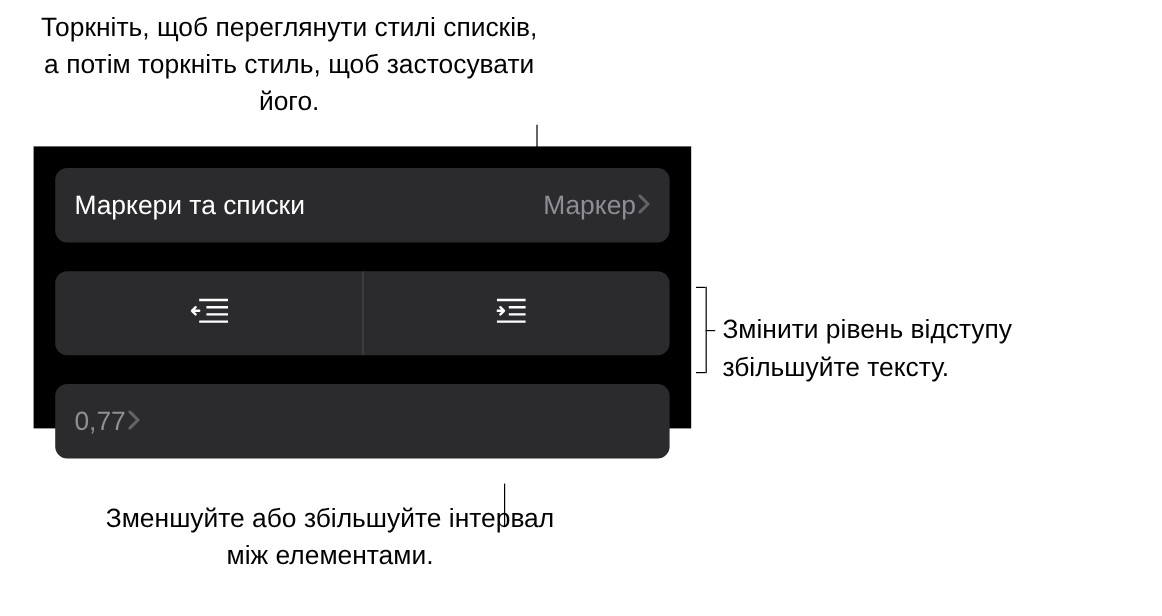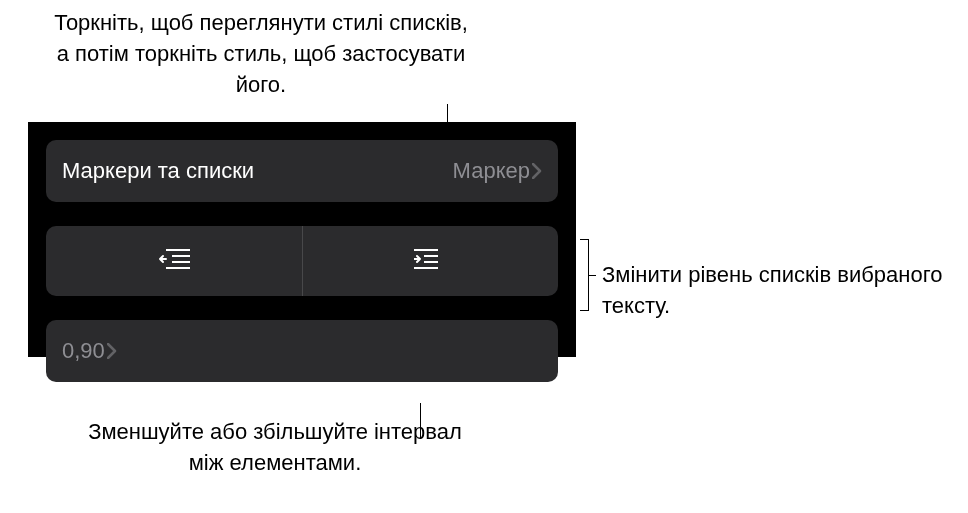--- a/index.html
+++ b/index.html
@@ -16,21 +16,21 @@
     }
     .callout {
       position: absolute;
       font-size: 22px;
       line-height: 1.4;
       color: #000;
       text-align: center;
     }
     .callout-top {
       top: 8px;
-      left: 46px;
+      left: 26px;
       width: 430px;
     }
     .callout-right {
       top: 260px;
       left: 602px;
       width: 350px;
       text-align: left;
     }
     .callout-bottom {
       top: 417px;
@@ -192,32 +192,32 @@
           <line x1="10" y1="9" x2="24" y2="9" stroke="#fff" stroke-width="2"></line>
           <line x1="10" y1="15" x2="24" y2="15" stroke="#fff" stroke-width="2"></line>
           <line x1="0" y1="21" x2="24" y2="21" stroke="#fff" stroke-width="2"></line>
           <path d="M0 12 L6 12 M3 9 L6 12 L3 15" stroke="#fff" stroke-width="2" fill="none" stroke-linecap="round" stroke-linejoin="round"></path>
         </svg>
       </span>
     </div>
   </div>
 
   <div class="row">
-    <span class="row-value">0,90</span>
+    <span class="row-value">0,77</span>
     <span class="chevron">
       <svg width="10" height="16" viewBox="0 0 10 16">
           <path d="M1 1 L8 8 L1 15" stroke="#636366" stroke-width="2.5" fill="none" stroke-linecap="round" stroke-linejoin="round"></path>
         </svg>
     </span>
   </div>
 
 </div>
 
 <div class="bracket-right">
   <div class="bracket-vert"></div>
   <div class="bracket-out"></div>
 </div>
 
-<div class="callout callout-right">Змінити рівень списків вибраного тексту.</div>
+<div class="callout callout-right">Змінити рівень відступу збільшуйте тексту.</div>
 
 <div class="callout-line line-bottom"></div>
 
 <div class="callout callout-bottom">Зменшуйте або збільшуйте інтервал між елементами.</div>
 
 </body></html>

